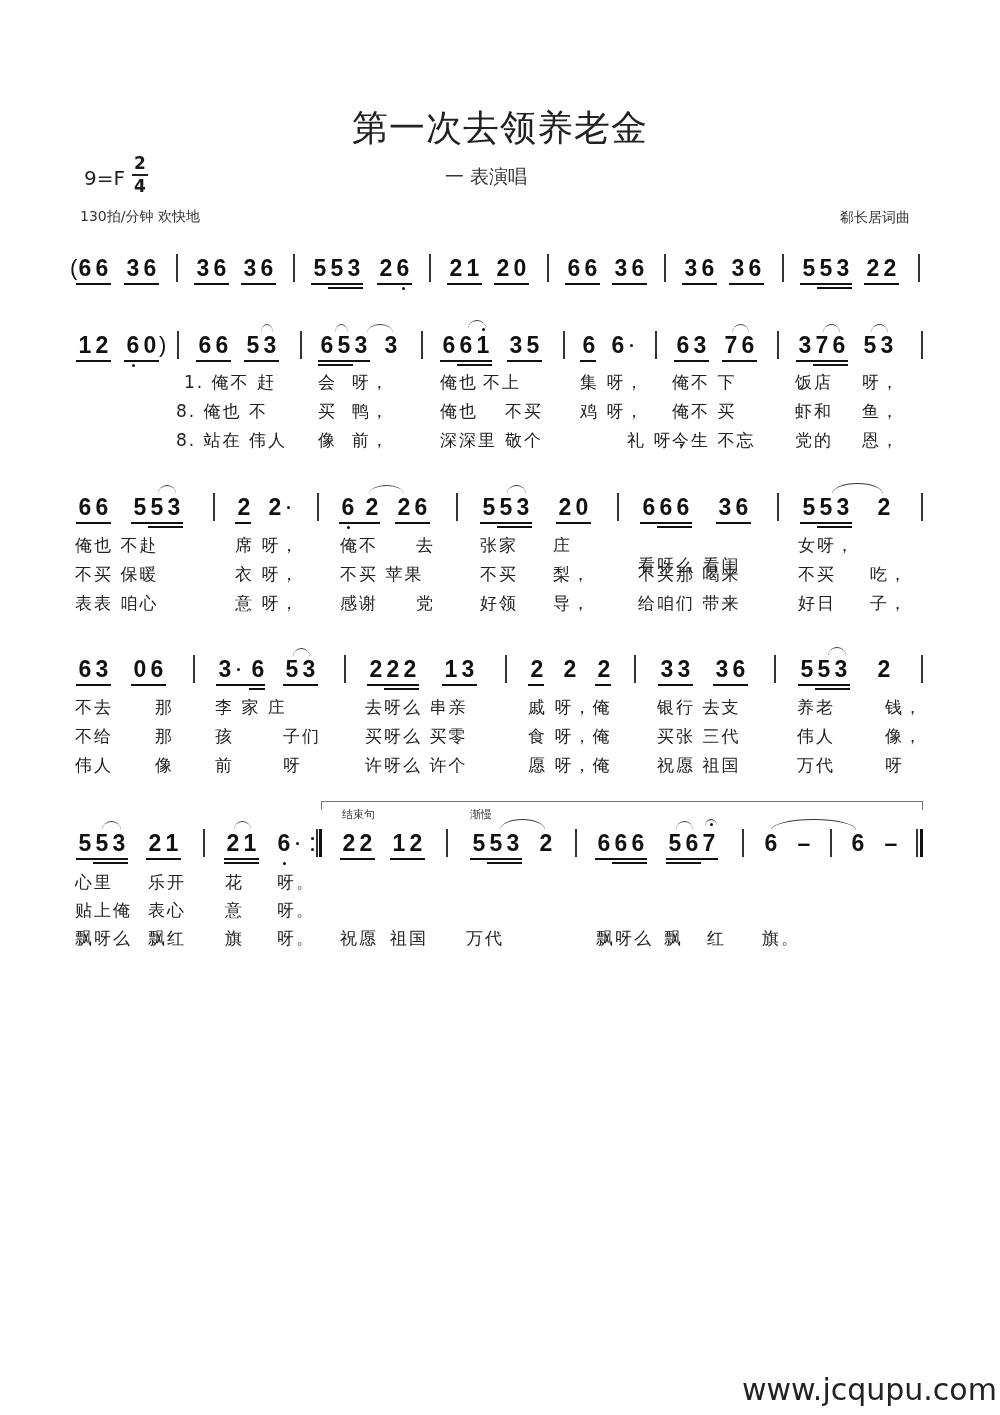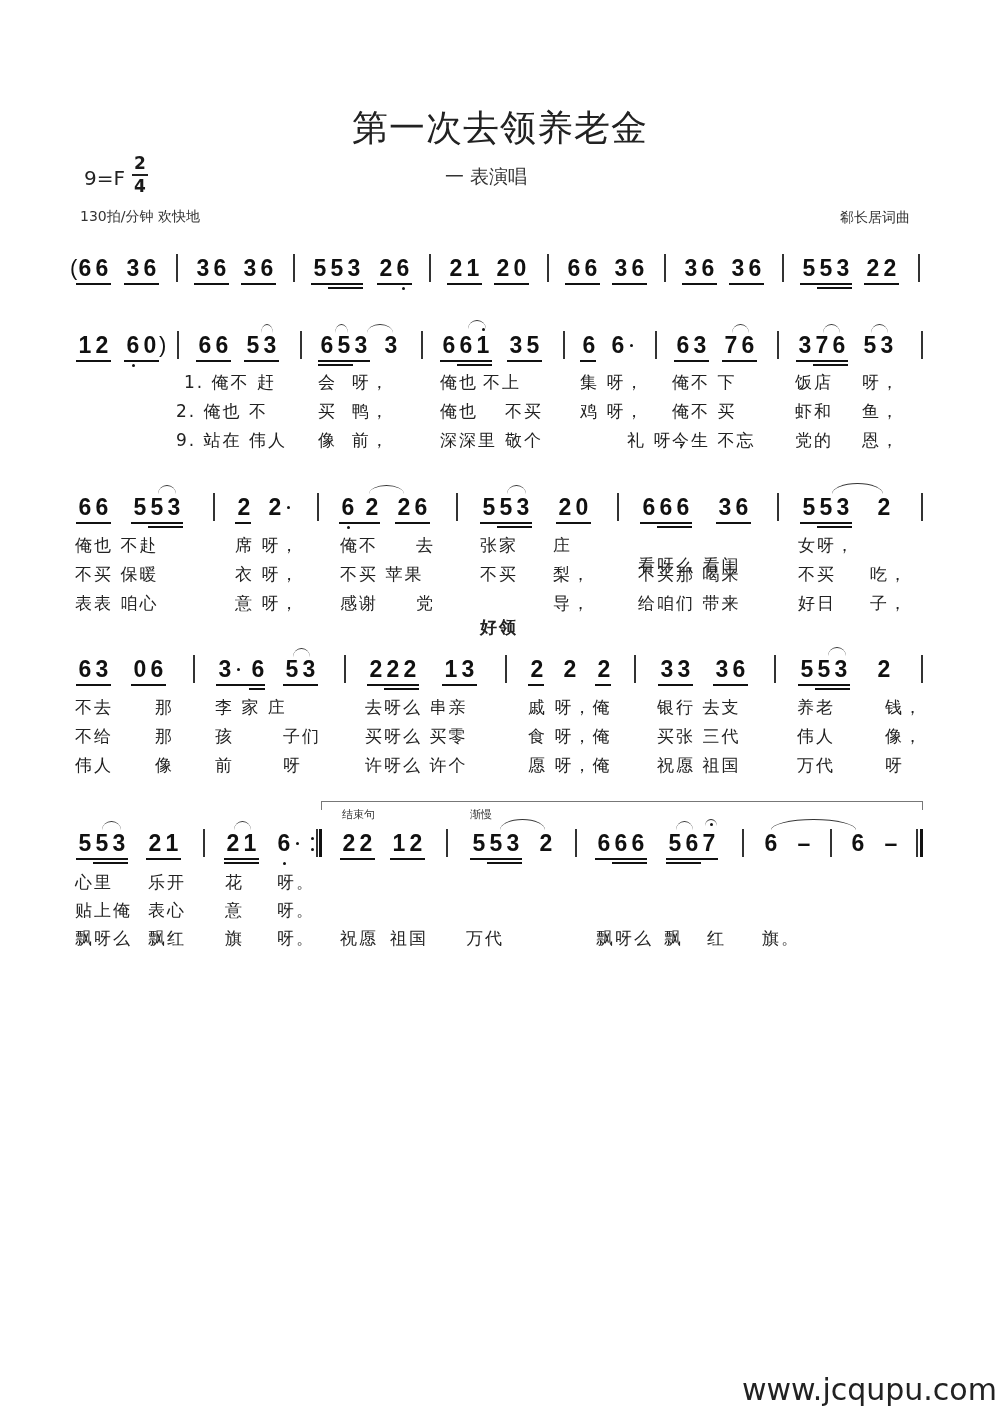--- a/index.html
+++ b/index.html
@@ -157,29 +157,29 @@
     <div class="slur" style="left: 871px; top: 324px; width: 17px; height: 8px;"></div>
     <div class="bar" style="left: 921px; top: 331px; height: 28px;"></div>
     <div class="lyric" style="left: 176px; top: 371px; margin-left: 8px;">1. 俺不 赶</div>
     <div class="lyric" style="left: 318px; top: 371px;">会  呀，</div>
     <div class="lyric" style="left: 440px; top: 371px;">俺也</div>
     <div class="lyric" style="left: 483px; top: 371px;">不上</div>
     <div class="lyric" style="left: 580px; top: 371px;">集 呀，</div>
     <div class="lyric" style="left: 672px; top: 371px;">俺不 下</div>
     <div class="lyric" style="left: 795px; top: 371px;">饭店</div>
     <div class="lyric" style="left: 862px; top: 371px;">呀，</div>
-    <div class="lyric" style="left: 176px; top: 400px;">2. 俺也 不</div>
+    <div class="lyric" style="left: 176px; top: 400px;">8. 俺也 不</div>
     <div class="lyric" style="left: 318px; top: 400px;">买  鸭，</div>
     <div class="lyric" style="left: 440px; top: 400px;">俺也</div>
     <div class="lyric" style="left: 505px; top: 400px;">不买</div>
     <div class="lyric" style="left: 580px; top: 400px;">鸡 呀，</div>
     <div class="lyric" style="left: 672px; top: 400px;">俺不 买</div>
     <div class="lyric" style="left: 795px; top: 400px;">虾和</div>
     <div class="lyric" style="left: 862px; top: 400px;">鱼，</div>
-    <div class="lyric" style="left: 176px; top: 429px;">9. 站在 伟人</div>
+    <div class="lyric" style="left: 176px; top: 429px;">8. 站在 伟人</div>
     <div class="lyric" style="left: 318px; top: 429px;">像  前，</div>
     <div class="lyric" style="left: 440px; top: 429px;">深深里</div>
     <div class="lyric" style="left: 505px; top: 429px;">敬个</div>
     <div class="lyric" style="left: 580px; top: 429px; margin-left: 47px;">礼 呀，</div>
     <div class="lyric" style="left: 672px; top: 429px;">今生 不忘</div>
     <div class="lyric" style="left: 795px; top: 429px;">党的</div>
     <div class="lyric" style="left: 862px; top: 429px;">恩，</div>
     <div class="note" style="left: 78px; top: 495px;">6</div>
     <div class="note" style="left: 95px; top: 495px;">6</div>
     <div class="note" style="left: 133px; top: 495px;">5</div>
@@ -244,21 +244,21 @@
     <div class="lyric" style="left: 340px; top: 563px;">不买 苹果</div>
     <div class="lyric" style="left: 480px; top: 563px;">不买</div>
     <div class="lyric" style="left: 553px; top: 563px;">梨，</div>
     <div class="lyric" style="left: 638px; top: 563px;">不买那 喝来</div>
     <div class="lyric" style="left: 798px; top: 563px;">不买</div>
     <div class="lyric" style="left: 870px; top: 563px;">吃，</div>
     <div class="lyric" style="left: 75px; top: 592px;">表表 咱心</div>
     <div class="lyric" style="left: 235px; top: 592px;">意 呀，</div>
     <div class="lyric" style="left: 340px; top: 592px;">感谢</div>
     <div class="lyric" style="left: 416px; top: 592px;">党</div>
-    <div class="lyric" style="left: 480px; top: 616px; font-weight: bold;">好领</div>
+    <div class="lyric" style="left: 480px; top: 592px;">好领</div>
     <div class="lyric" style="left: 553px; top: 592px;">导，</div>
     <div class="lyric" style="left: 638px; top: 592px;">给咱们 带来</div>
     <div class="lyric" style="left: 798px; top: 592px;">好日</div>
     <div class="lyric" style="left: 870px; top: 592px;">子，</div>
     <div class="note" style="left: 78px; top: 657px;">6</div>
     <div class="note" style="left: 95px; top: 657px;">3</div>
     <div class="note" style="left: 133px; top: 657px;">0</div>
     <div class="note" style="left: 150px; top: 657px;">6</div>
     <div class="ul" style="left: 76px; top: 684px; width: 35px;"></div>
     <div class="ul" style="left: 131px; top: 684px; width: 35px;"></div>

